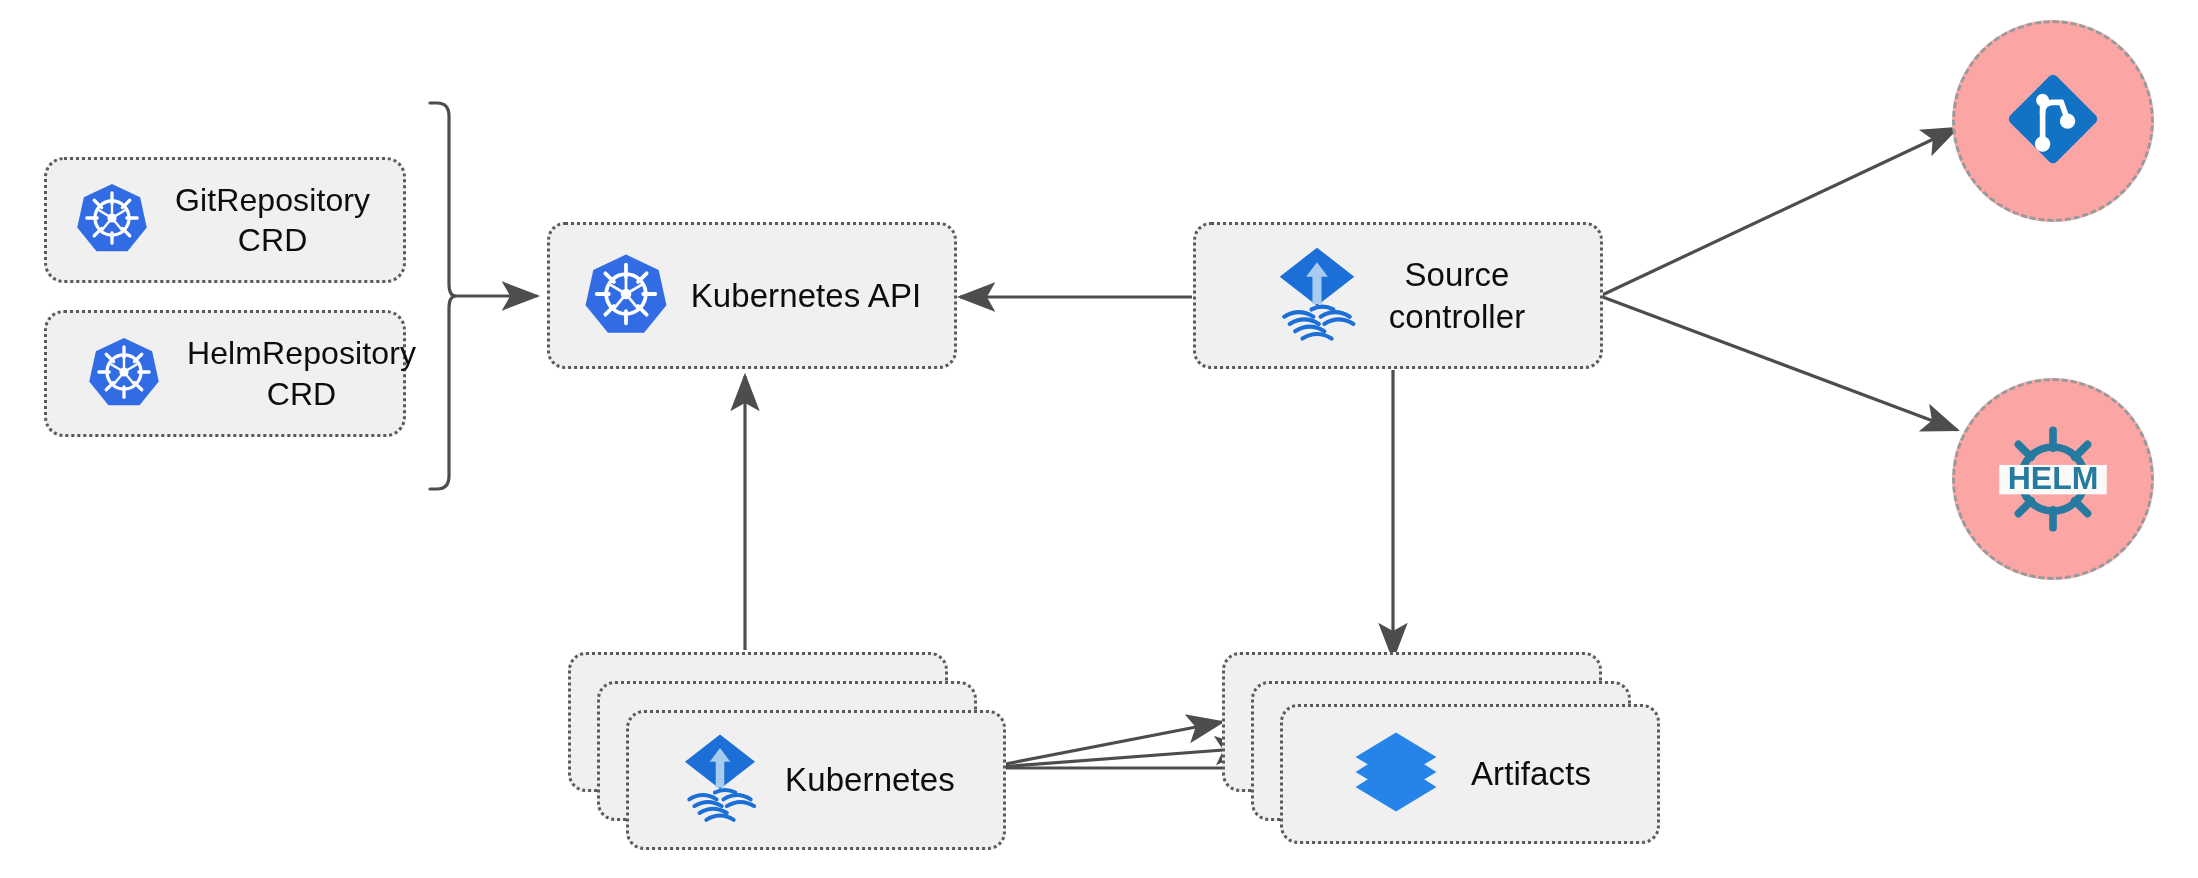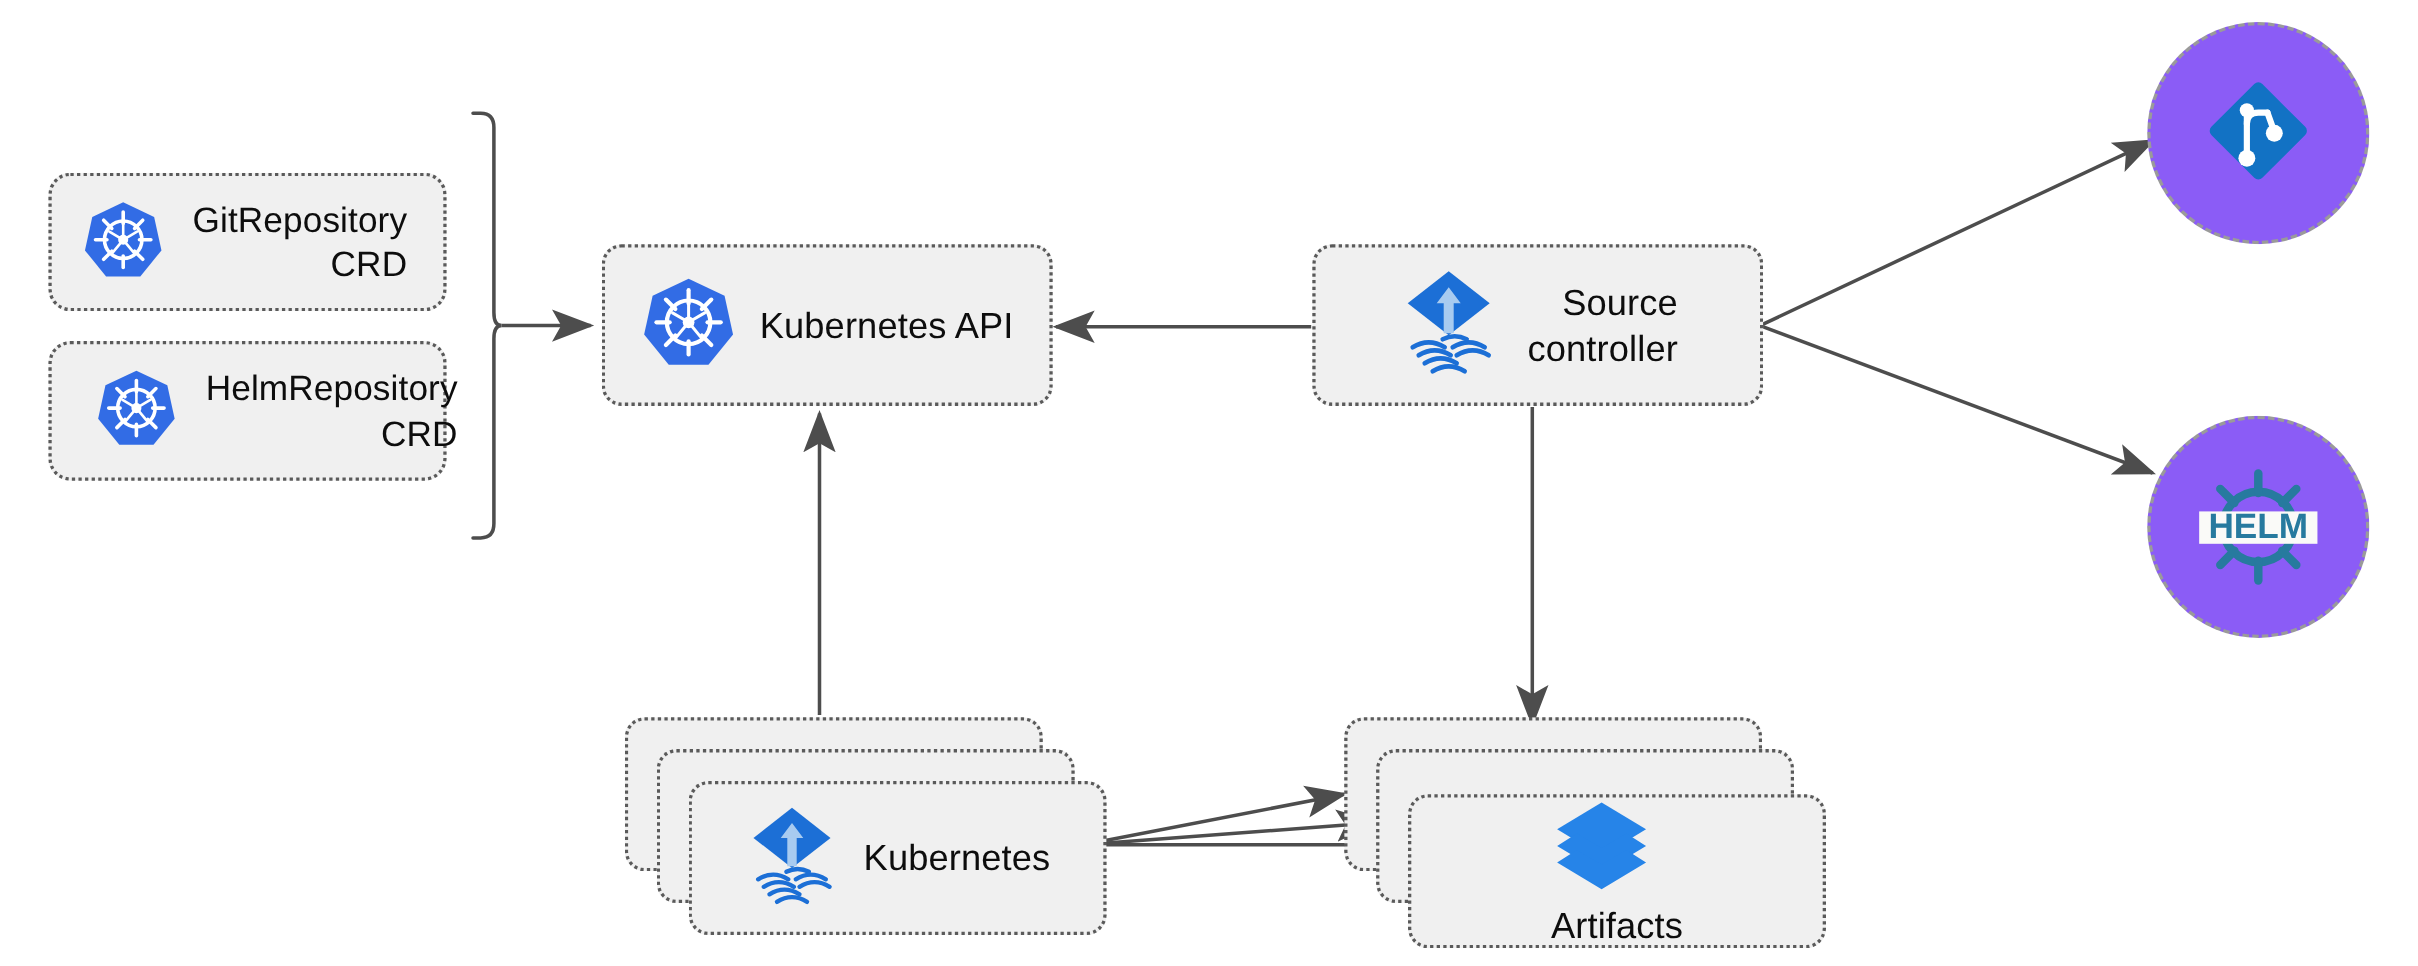--- a/index.html
+++ b/index.html
@@ -40,39 +40,39 @@
     position: absolute;
     box-sizing: border-box;
     background: #f0f0f0;
     border: 3px dotted #5a5a5a;
     border-radius: 18px;
   }
   .node-label {
     color: #0d0d0d;
     font-size: 33px;
     line-height: 1.26;
-    text-align: right;
+    text-align: center;
     white-space: pre-line;
     letter-spacing: 0.1px;
   }
   .icon {
     flex: 0 0 auto;
     display: block;
   }
   .crd-node {
     border-radius: 20px;
   }
   .crd-node .node-label {
     font-size: 32px;
     margin-left: 26px;
   }
   .circle-node {
     position: absolute;
     box-sizing: border-box;
-    background: #8b5cf6;
+    background: #fca5a5;
     border: 3px dashed #9a9a9a;
     border-radius: 50%;
     display: flex;
     align-items: center;
     justify-content: center;
   }
   .stack-wrap {
     position: absolute;
   }
 </style>
@@ -271,21 +271,21 @@
           </g>
         </svg>
       </span>
       <span class="node-label">Kubernetes</span>
     </div>
   </div>
 
   <div class="stack-wrap" style="left:1222px; top:652px;">
     <div class="node-ghost" style="left:0px; top:0px; width:380px; height:140px;"></div>
     <div class="node-ghost" style="left:29px; top:29px; width:380px; height:140px;"></div>
-    <div class="node" style="left:58px; top:70px; width:380px; height:140px;flex-direction:column;">
+    <div class="node" style="left:58px; top:52px; width:380px; height:140px;">
       <span class="icon" style="margin-right:28px;">
         <svg width="94" height="94" viewBox="0 0 100 100">
           <path d="M50 8 L93 34 L50 60 L7 34 Z" fill="#2684E8"></path>
           <path d="M50 52 L74 38 L93 50 L50 76 L7 50 L26 38 Z" fill="#2684E8"></path>
           <path d="M50 68 L74 54 L93 66 L50 92 L7 66 L26 54 Z" fill="#2684E8"></path>
         </svg>
       </span>
       <span class="node-label">Artifacts</span>
     </div>
   </div>

